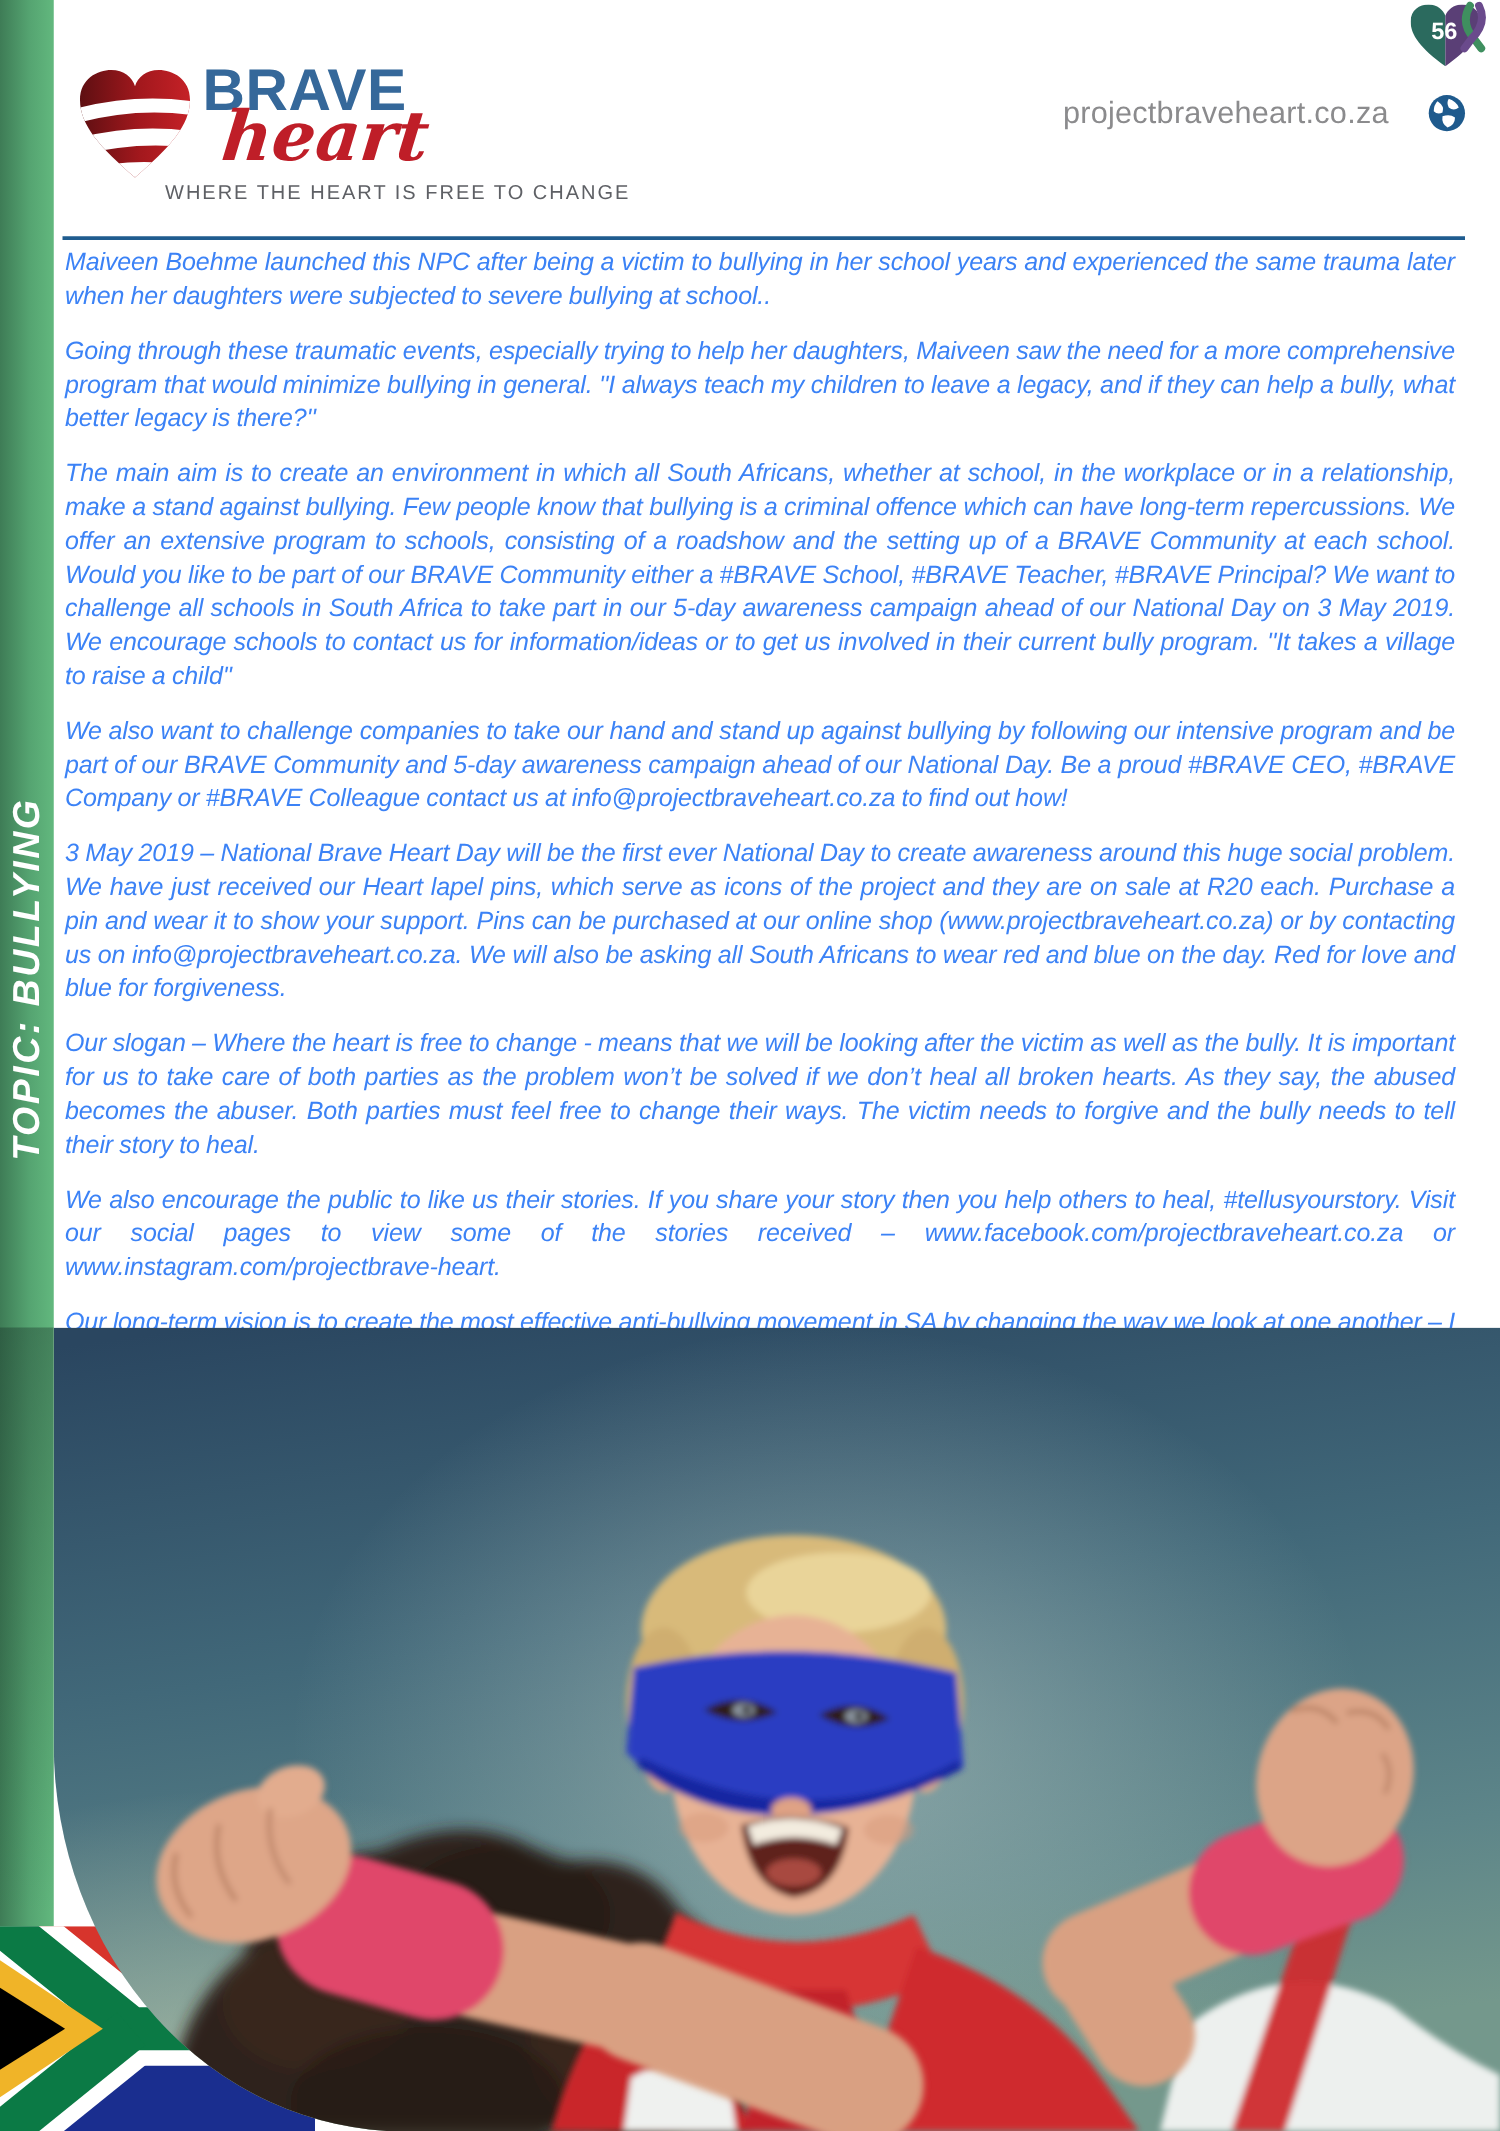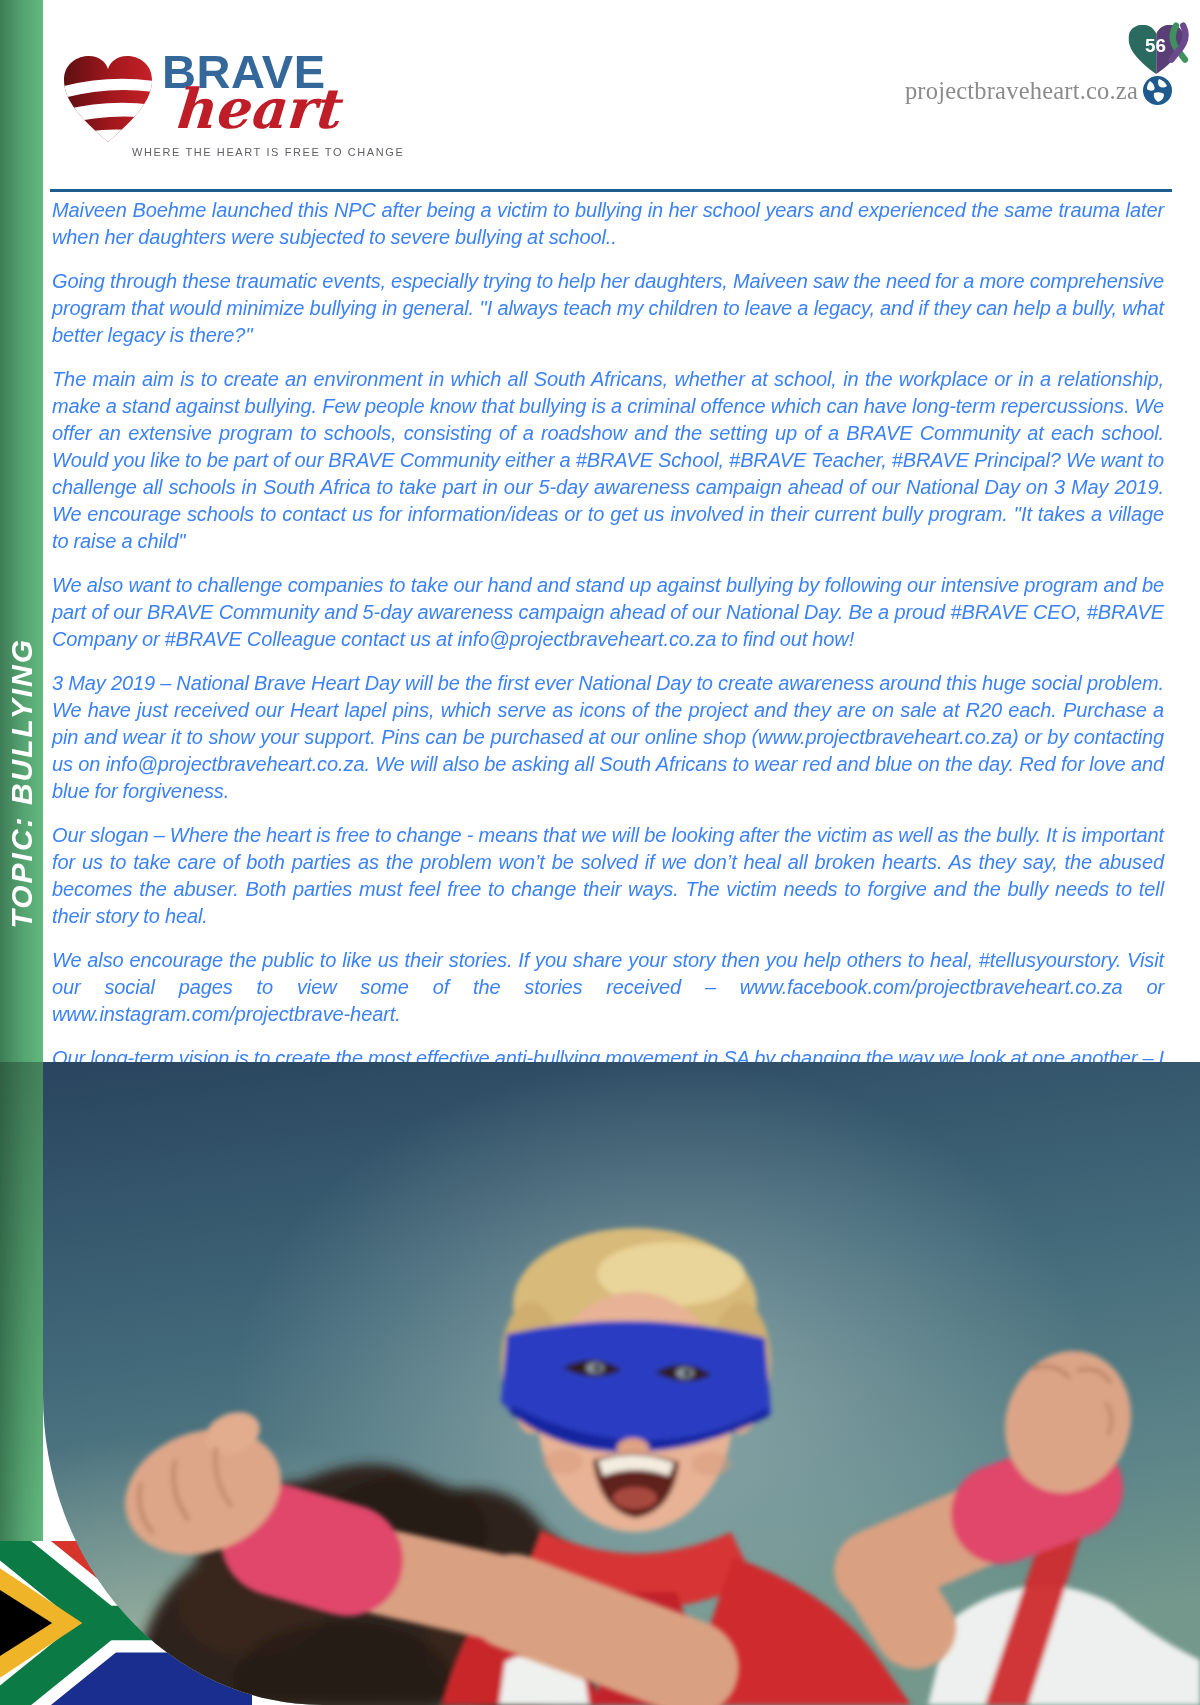--- a/index.html
+++ b/index.html
@@ -13,26 +13,26 @@
          color:#ffffff;font-weight:bold;font-style:italic;font-size:30px;letter-spacing:2px;white-space:nowrap;}
   .sidebar-shade{position:absolute;left:0;top:1062px;width:43px;height:470px;z-index:1;
           background:linear-gradient(180deg,rgba(22,46,38,.38),rgba(22,46,38,0));}
   
   .logo{position:absolute;left:56px;top:48px;width:260px;height:112px;z-index:2;text-align:center;}
   .logo-heart{position:absolute;left:0;top:2px;width:104px;height:100px;}
   .brand-top{position:absolute;left:106px;top:0;font-size:47px;font-weight:bold;color:#35689a;
              letter-spacing:.5px;line-height:1;}
   .brand-script{position:absolute;left:122px;top:33px;font-family:"DejaVu Serif",serif;font-style:italic;
              font-weight:bold;font-size:55px;color:#bf1e28;line-height:1;transform:skewX(-6deg);}
-  .tagline{position:absolute;left:76px;top:98px;font-size:11px;color:#5e6065;letter-spacing:1.6px;white-space:nowrap;}
-  
-  .badge{position:absolute;right:6px;top:22px;width:70px;height:58px;z-index:2;text-align:right;}
+  .tagline{position:absolute;left:76px;top:98px;font-size:16px;color:#5e6065;letter-spacing:1.6px;white-space:nowrap;}
+  
+  .badge{position:absolute;right:6px;top:1px;width:70px;height:58px;z-index:2;text-align:right;}
   
   .contacts{position:absolute;top:70px;right:27px;z-index:2;}
-  .contact-row{display:flex;align-items:center;justify-content:flex-end;gap:4px;height:41px;font-family:Liberation Serif, serif;}
+  .contact-row{display:flex;align-items:center;justify-content:flex-end;gap:31px;height:41px;}
   .contact-row span{font-size:24.5px;color:#8b8b8d;letter-spacing:.2px;}
   
   .rule{position:absolute;left:50px;right:28px;top:189px;height:3px;background:#1f5c8f;z-index:2;}
   
   .article{position:absolute;left:52px;top:197px;width:1112px;z-index:2;}
   .article p{margin:0 0 17px 0;font-size:20px;line-height:27px;font-style:italic;color:#3b82f6;
              text-align:justify;letter-spacing:-.1px;word-spacing:-.4px;
              hyphens:auto;-webkit-hyphens:auto;}
   
   .flag{position:absolute;left:0;top:1541px;width:252px;height:164px;z-index:2;}

